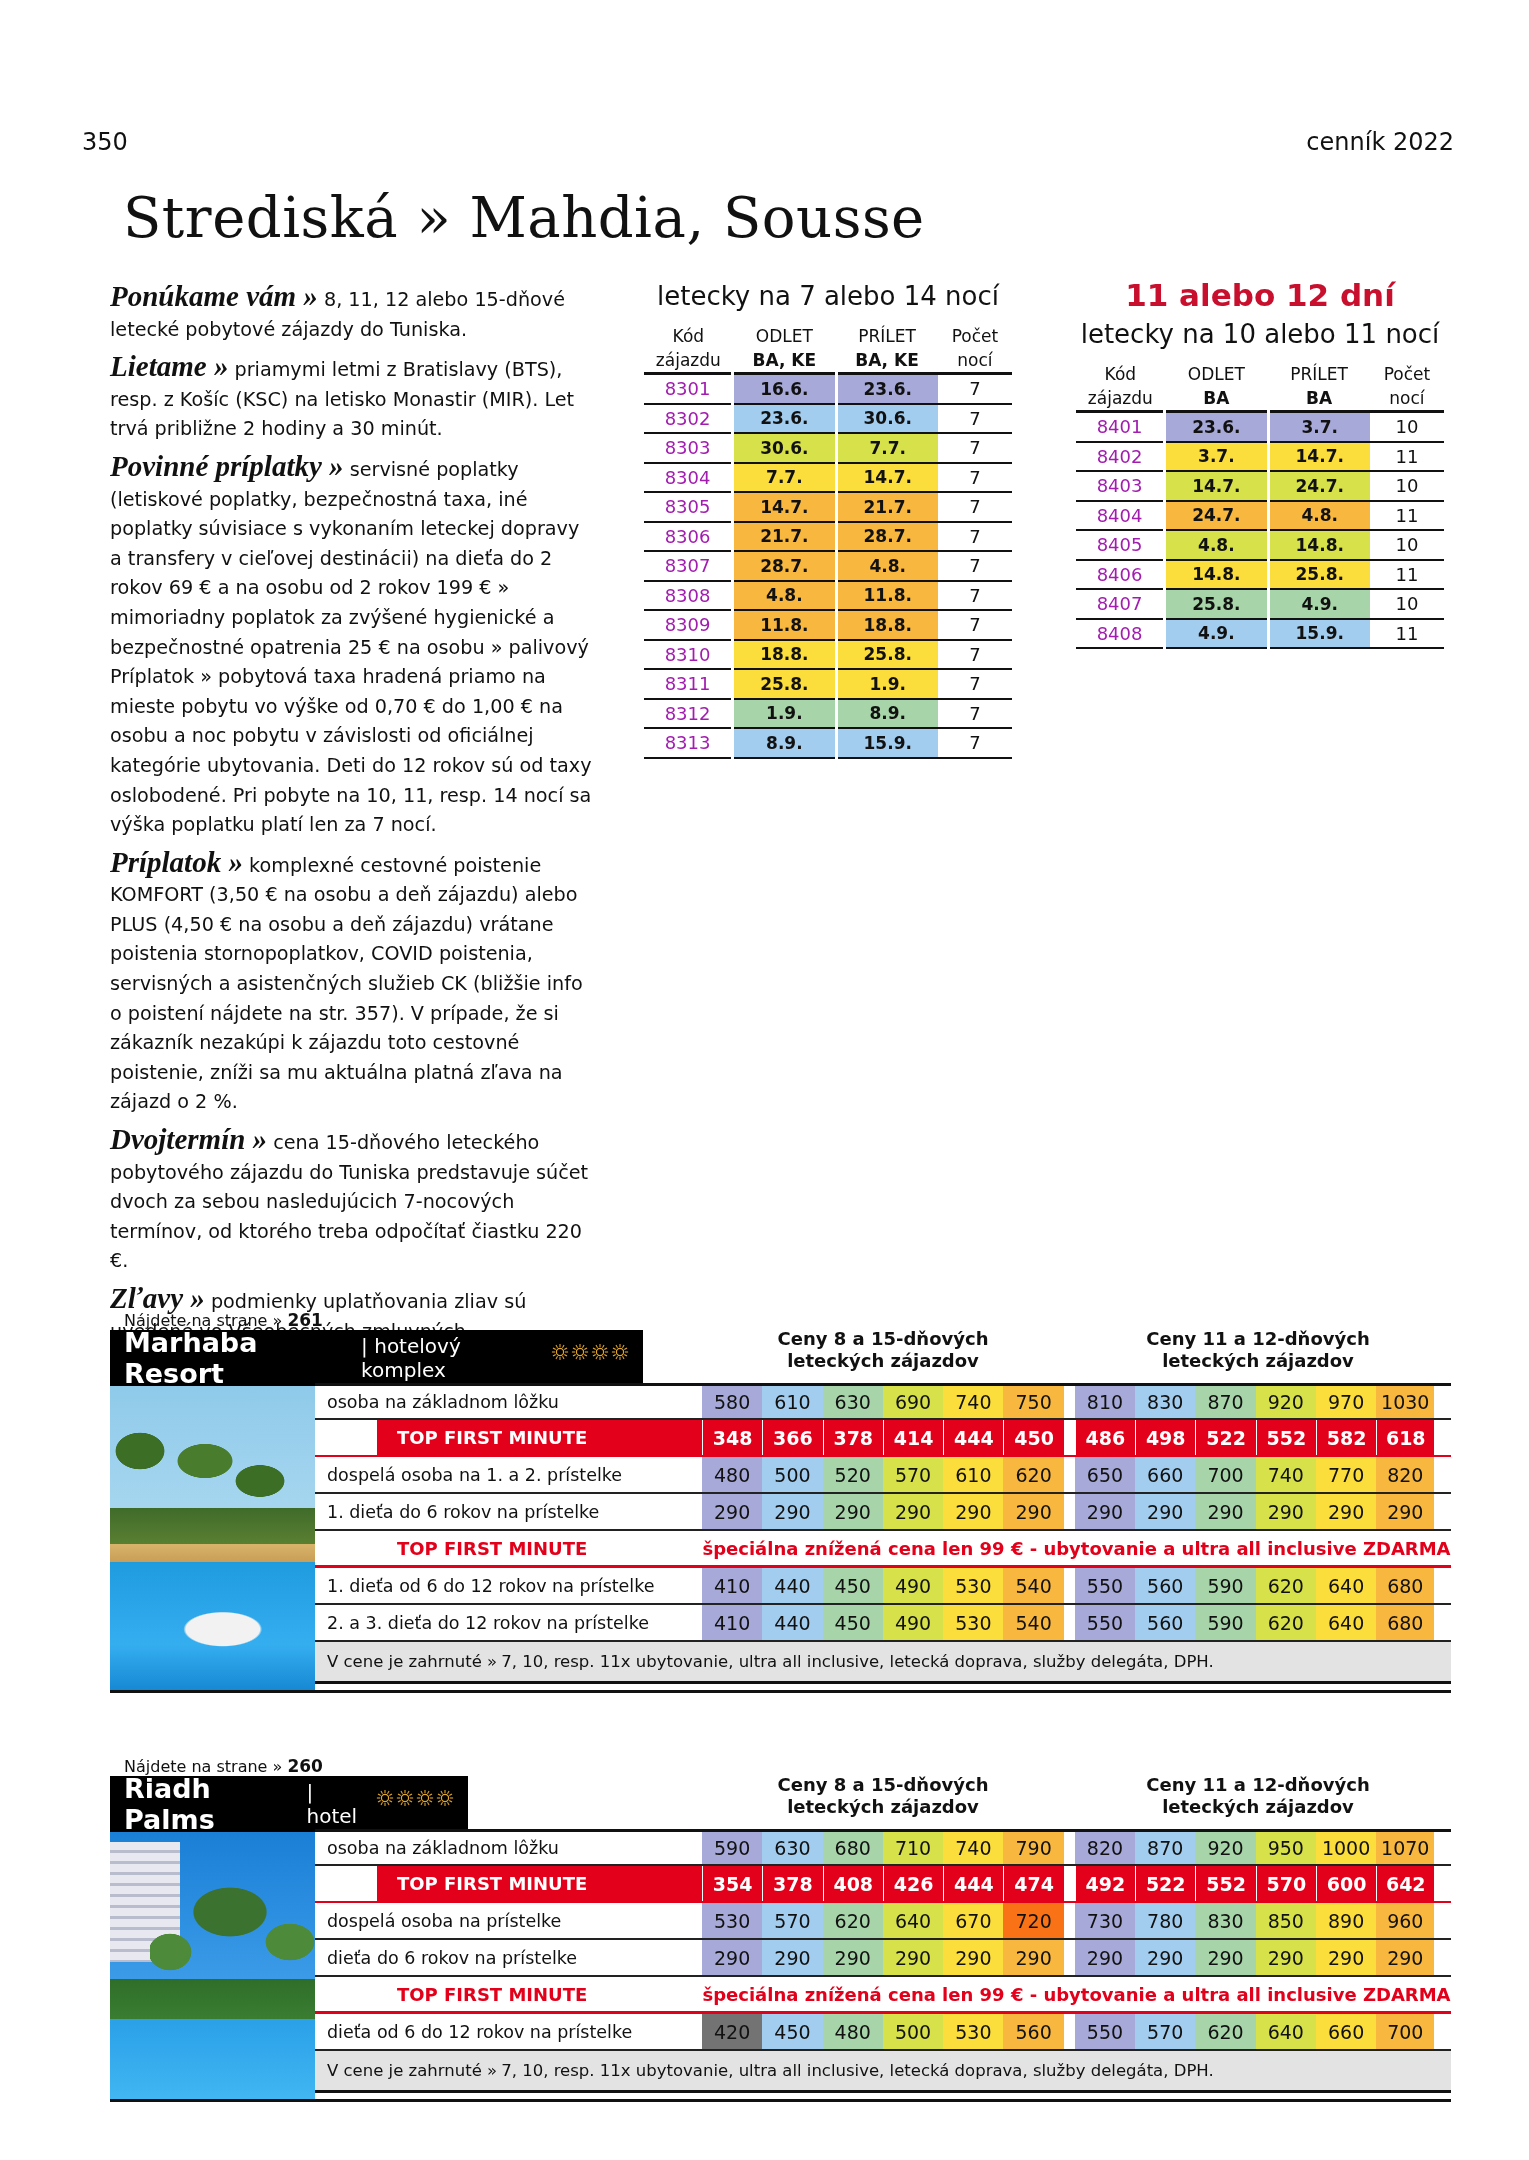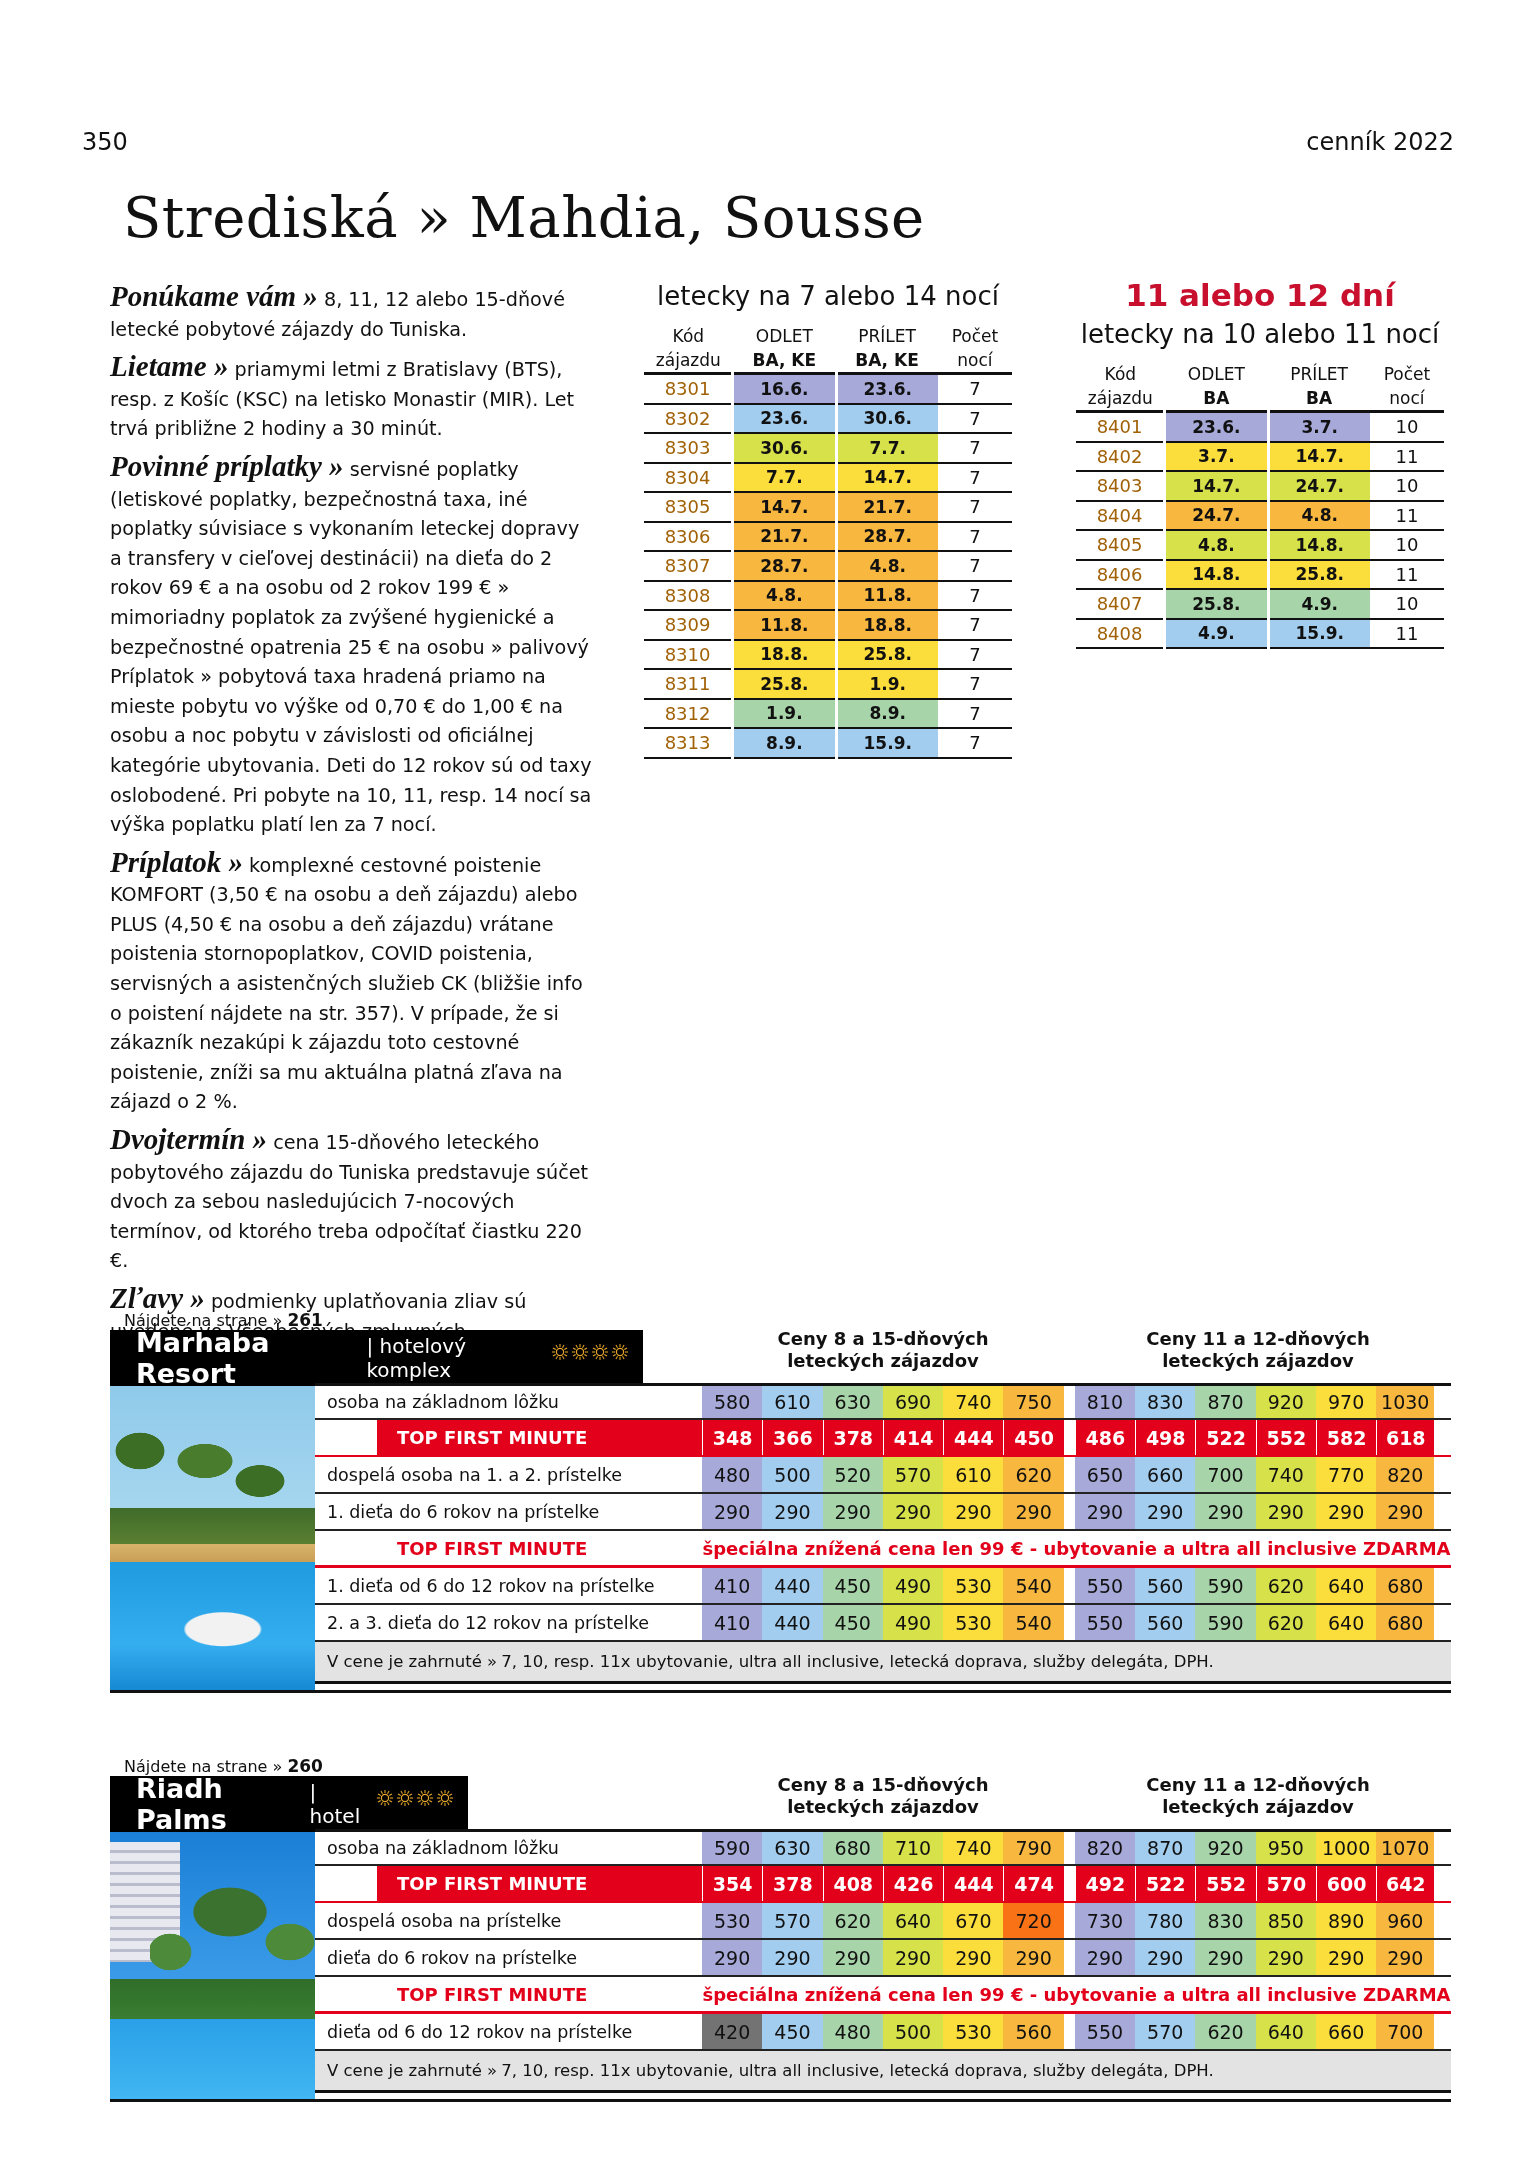--- a/index.html
+++ b/index.html
@@ -13,29 +13,29 @@
   .lead{font-family:"Liberation Serif","DejaVu Serif",serif;font-style:italic;font-weight:bold;font-size:29px;}
 
   .sched{position:absolute;width:368px;}
   .sched .h1{text-align:center;color:#c8102e;font-weight:bold;font-size:31px;line-height:38px;}
   .sched .h2{text-align:center;font-size:26px;line-height:36px;margin-top:2px;}
   .sched table{border-collapse:collapse;width:368px;margin-top:10px;font-size:17px;}
   .sched th{font-weight:normal;text-align:center;line-height:24px;padding:0;font-size:17px;}
   .sched th b{font-weight:bold;}
   .sched thead tr{border-bottom:3px solid #111;}
   .sched td{height:27.5px;padding:0;text-align:center;border-bottom:2px solid #111;}
-  .sched td.code{color:#a16207;width:88px;font-size:18px;}
+  .sched td.code{color:#a21caf;width:88px;font-size:18px;}
   .sched td.date{font-weight:bold;width:102px;border-left:3px solid #fff;}
   .sched td.nights{width:75px;font-size:18px;}
 
   .hotel{position:absolute;left:110px;width:1341px;}
   .findpage{position:absolute;left:14px;top:0;font-size:16px;}
   .findpage b{font-size:17px;}
   .hbar{position:absolute;left:0;top:20px;height:56px;background:#000;color:#fff;display:flex;align-items:center;padding-left:14px;padding-right:14px;box-sizing:border-box;}
-  .hname{font-weight:bold;font-size:27px;margin-left:12px;}
+  .hname{font-weight:bold;font-size:27px;}
   .htype{font-size:20px;margin-left:8px;}
   .stars{display:flex;margin-left:10px;gap:2px;position:relative;top:-6px;}
   .sun{width:18px;height:18px;}
   .photo{position:absolute;left:0;width:205px;overflow:hidden;}
   .grphead{position:absolute;text-align:center;font-weight:bold;font-size:18px;line-height:22px;}
   .ptable{position:absolute;left:205px;width:1136px;}
   .prow{display:flex;height:37px;border-bottom:2px solid #222;box-sizing:border-box;}
   .prow.top{border-top:3px solid #111;}
   .prow .lbl{width:387px;flex:none;display:flex;align-items:center;padding-left:12px;box-sizing:border-box;font-size:17.5px;}
   .prow .cell{width:60.3px;flex:none;display:flex;align-items:center;justify-content:center;font-size:19px;box-sizing:border-box;}

